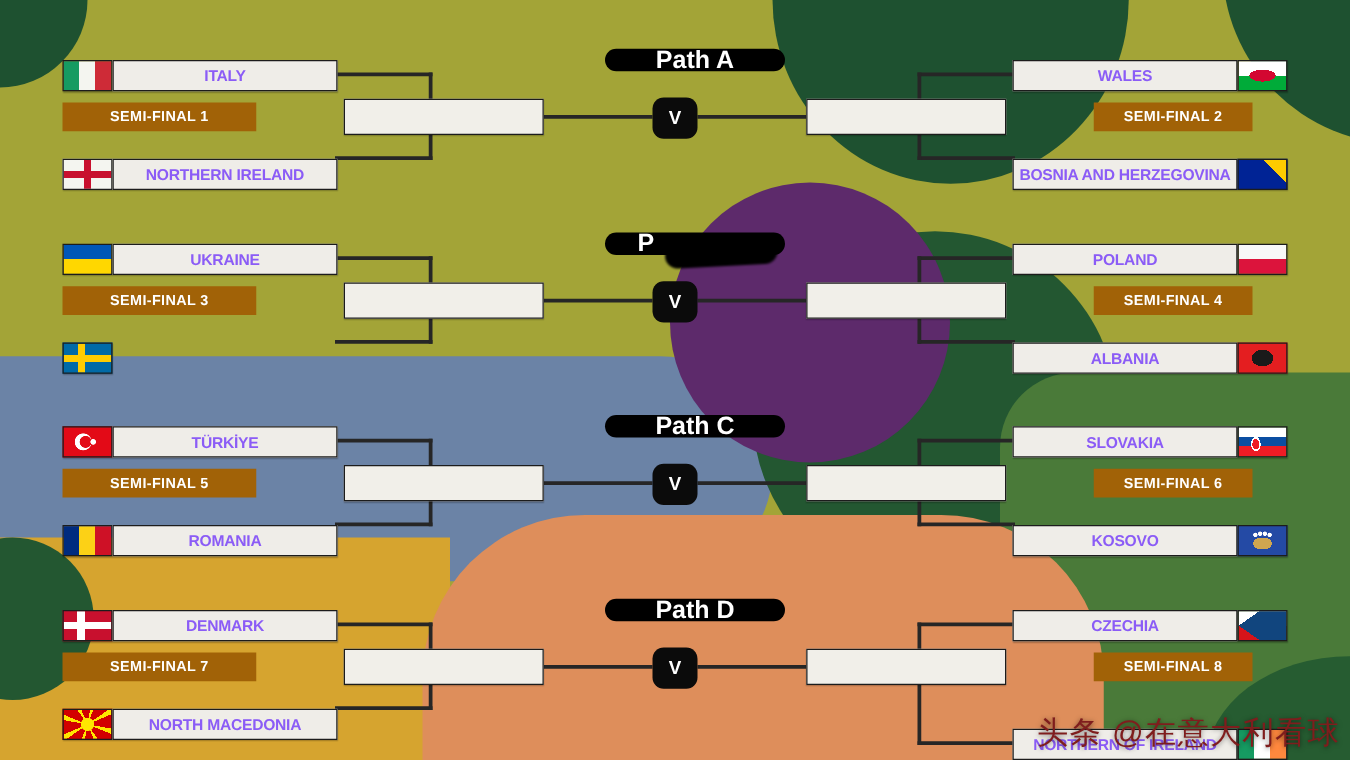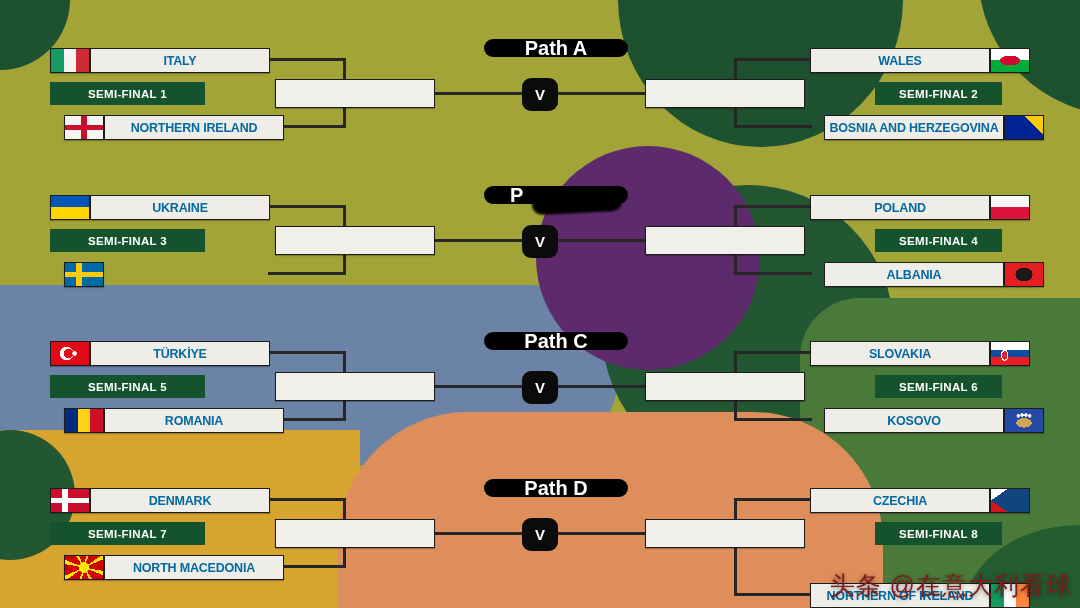--- a/index.html
+++ b/index.html
@@ -17,29 +17,29 @@
   .ln-br{left:734px;top:77px;width:78px;height:3px;}
   .ln-vr{left:734px;top:10px;width:3px;height:70px;}
   .ln-cr{left:558px;top:44px;width:87px;height:3px;}
   #gD .ln-vr{height:98px;}
   #gD .ln-br{top:105px;}
 
   .group{position:absolute;left:0;width:1080px;height:145px;}
   #gA{top:48px;}#gB{top:195px;}#gC{top:341px;}#gD{top:488px;}
 
   .box{position:absolute;box-sizing:border-box;border:1px solid #1c1c1c;background:#efede8;
-       color:#0369a1;display:flex;align-items:center;justify-content:center;font-weight:700;
+       color:#8b5cf6;display:flex;align-items:center;justify-content:center;font-weight:700;
        font-size:12.5px;letter-spacing:-0.2px;white-space:nowrap;box-shadow:0 1px 1px rgba(0,0,0,.25);}
   .team-lbl-l{left:90px;width:180px;height:25px;}
   .team-lbl-r{left:810px;width:180px;height:25px;}
-  .row1{top:0;}.row3{top:67px;margin-left:14px;}.row3-low{top:95px;}
+  .row1{top:0;}.row3{top:79px;}.row3-low{top:95px;}
   .flagbox{position:absolute;width:40px;height:25px;border:1px solid #1c1c1c;box-sizing:border-box;
            box-shadow:0 1px 1px rgba(0,0,0,.25);}
   .flag-l{left:50px;}.flag-r{left:990px;}
-  .semi{position:absolute;top:34px;height:23px;background:#14532d;color:#fff;display:flex;
+  .semi{position:absolute;top:34px;height:23px;background:#a16207;color:#fff;display:flex;
         align-items:center;justify-content:center;font-weight:700;font-size:11.5px;letter-spacing:.3px;}
   .semi-l{left:50px;width:155px;}
   .semi-r{left:875px;width:127px;}
   .slot{position:absolute;top:31px;width:160px;height:29px;background:#f1efe9;
         border:1px solid #1c1c1c;box-sizing:border-box;box-shadow:0 1px 1px rgba(0,0,0,.25);}
   .slot-l{left:275px;}.slot-r{left:645px;}
   .pill{position:absolute;left:484px;top:-9px;width:144px;height:18px;background:#000000;
         border-radius:11px;color:#fff;display:flex;align-items:center;justify-content:center;
         font-weight:700;font-size:20px;}
   .pill.obscured{justify-content:flex-start;padding-left:26px;box-sizing:border-box;}

